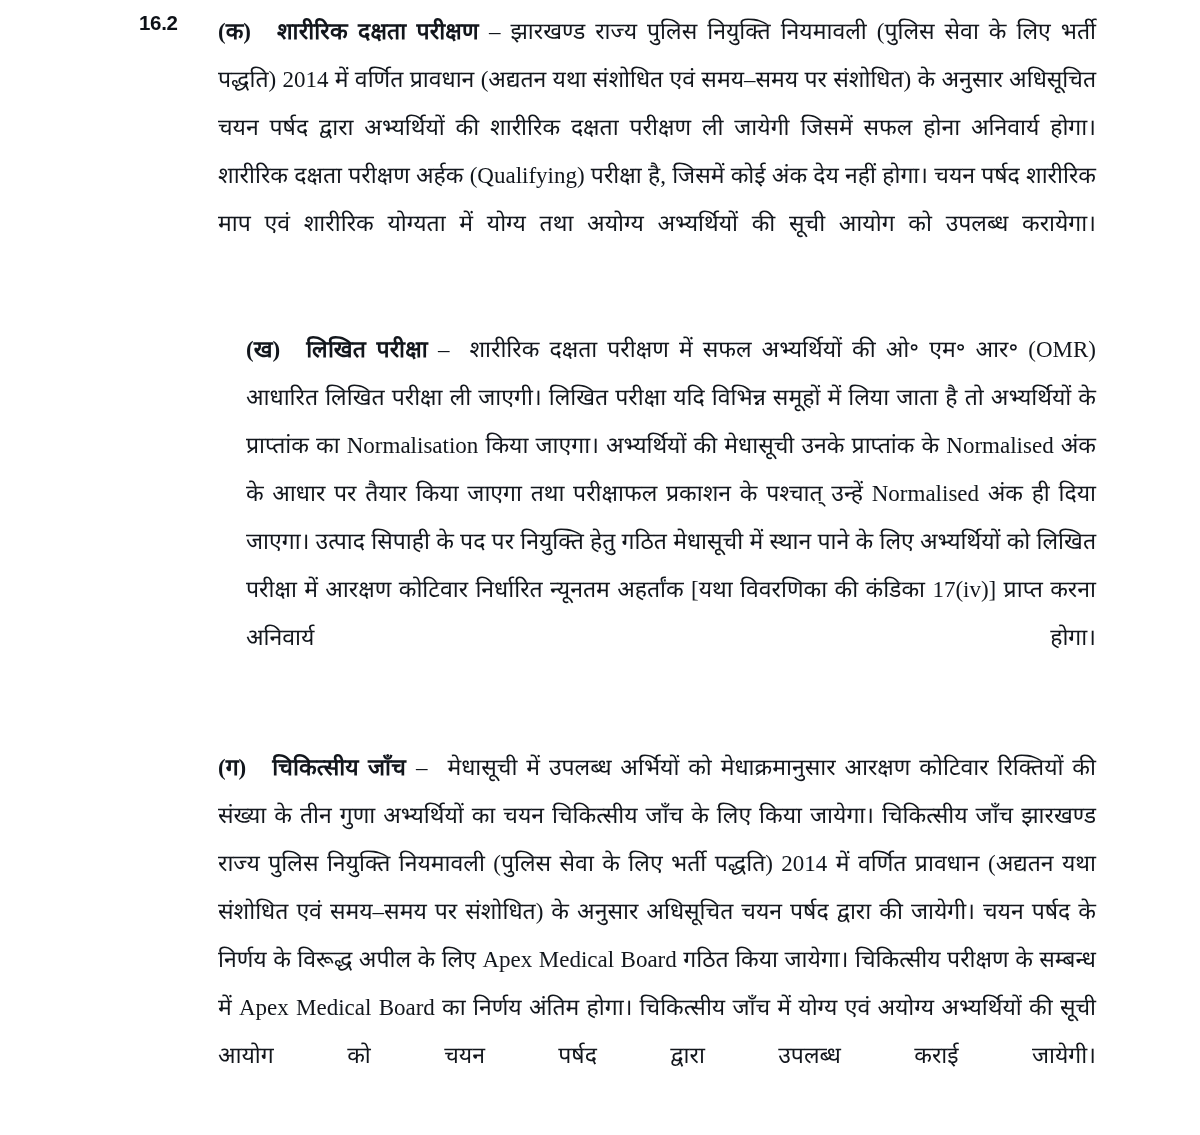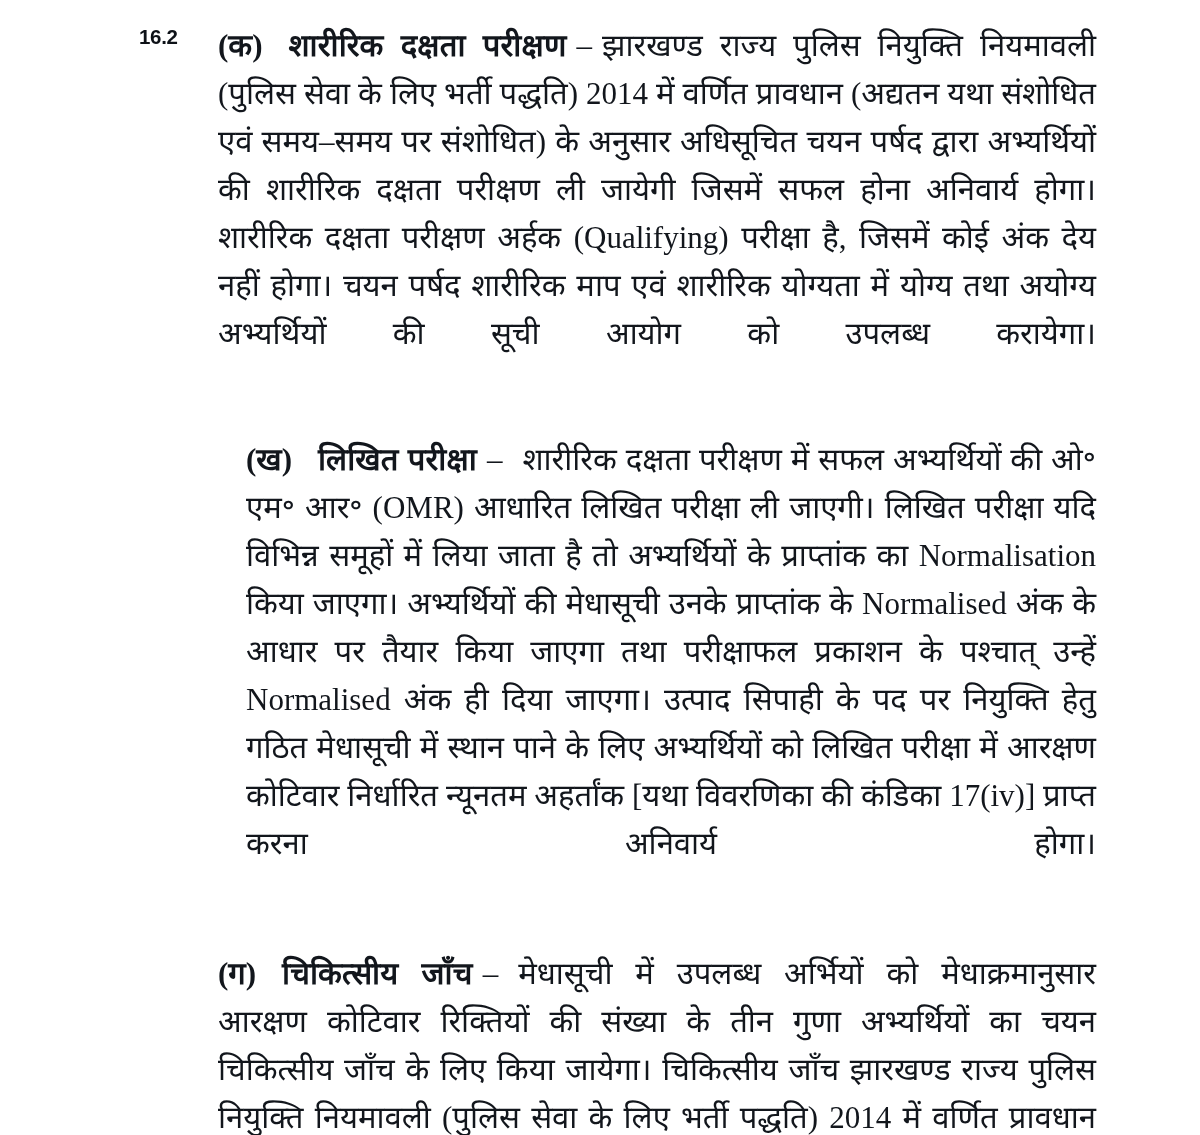--- a/index.html
+++ b/index.html
@@ -14,21 +14,21 @@
     overflow: hidden;
     font-family: "Liberation Serif", "DejaVu Serif", serif;
     color: #111418;
     -webkit-font-smoothing: antialiased;
   }
   .page {
     position: relative;
     width: 1200px;
     height: 1135px;
     box-sizing: border-box;
-    padding: 22px 104px 0 139px;
+    padding: 8px 104px 0 139px;
   }
   
   .clause {
     position: relative;
     display: block;
   }
   .clause-number {
     position: absolute;
     left: 0;
     top: 3px;
@@ -38,21 +38,21 @@
     font-size: 20.5px;
     letter-spacing: -0.3px;
     color: #0d1117;
   }
   .body-col {
     margin-left: 79px;
   }
   .para {
     text-align: justify;
     text-justify: inter-word;
-    font-size: 31px;
+    font-size: 23px;
     line-height: 48px;
     color: #12161c;
     margin: 0;
     text-indent: 0;
     hyphens: none;
   }
   .para + .para {
     margin-top: 24px;
   }
   

